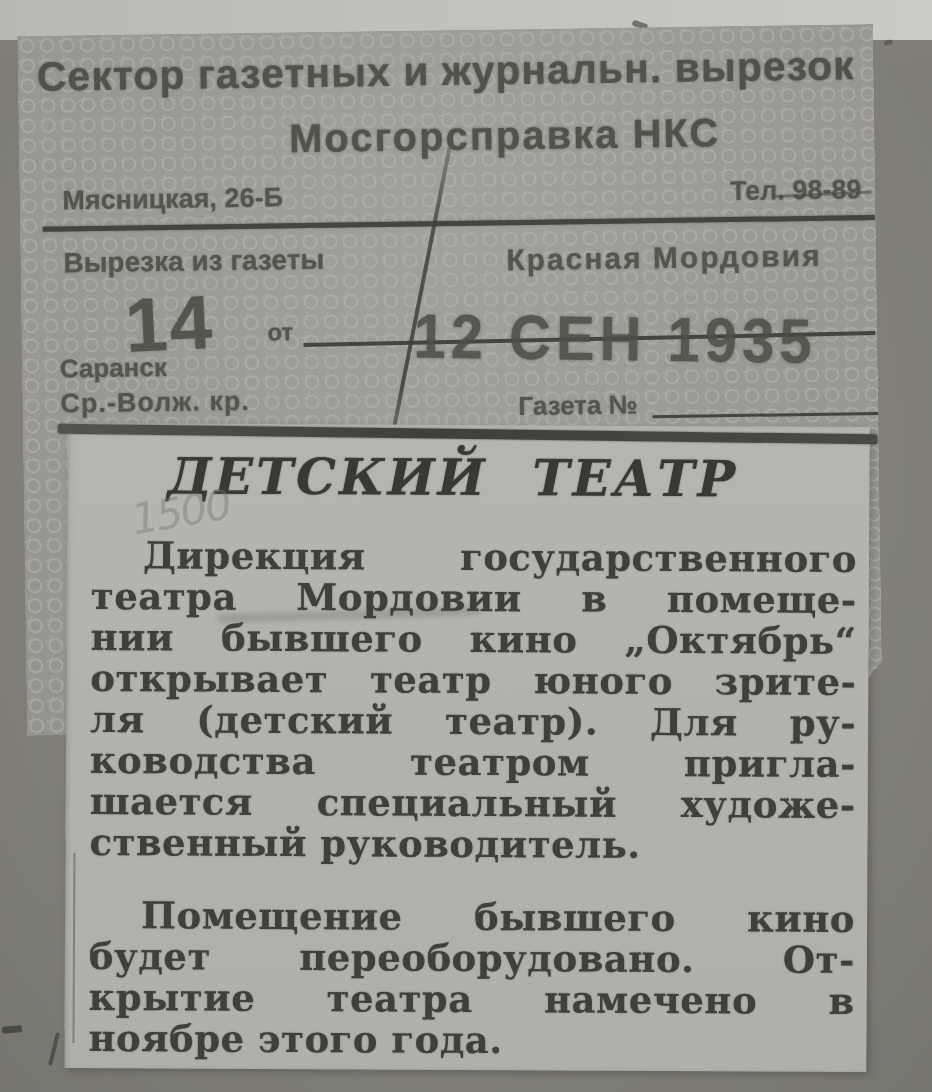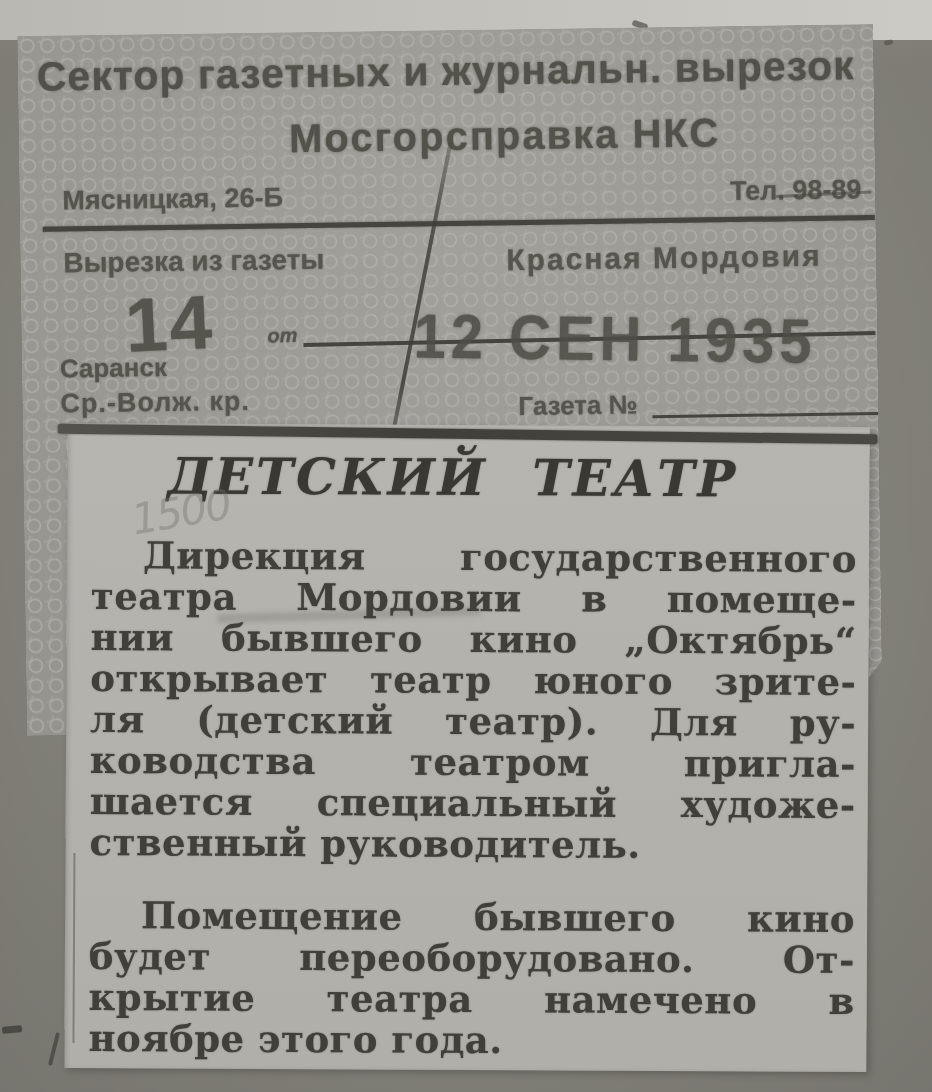--- a/index.html
+++ b/index.html
@@ -46,21 +46,21 @@
   }
   .form-title1{font-weight:bold;}
   .addr-row{position:absolute;left:43px;right:12px;top:150px;font-size:27px;}
   .addr{position:absolute;left:0;top:0;}
   .phone{position:absolute;right:2px;top:0;}
   .phone-strike{position:absolute;right:4px;top:168px;width:96px;height:3px;background:rgba(70,69,62,.55);transform:rotate(-2deg);}
   .form-rule{position:absolute;left:23px;top:191px;width:832px;height:5px;background:#45443e;box-shadow:0 0 2px rgba(69,68,62,.8);}
   .source-label{position:absolute;left:43px;top:212px;font-size:28px;}
   .paper-name{position:absolute;left:486px;top:214px;font-size:30px;letter-spacing:2px;}
   .num-stamp{position:absolute;left:104px;top:252px;font-size:76px;line-height:1;letter-spacing:2px;transform:rotate(-2deg);}
-  .from-label{position:absolute;left:246px;top:292px;font-size:20px;font-style:italic;}
+  .from-label{position:absolute;left:246px;top:286px;font-size:24px;}
   .from-line{position:absolute;left:282px;top:309px;width:572px;height:4px;background:#45443e;transform:rotate(-0.4deg);}
   .date-stamp{
     position:absolute;left:392px;top:282px;font-size:58px;line-height:1;
     letter-spacing:5px;transform:rotate(1.6deg) scaleY(1.08);white-space:nowrap;
     color:#4e4d46;text-shadow:0 0 3px rgba(78,77,70,.8);font-weight:bold;opacity:.88;
   }
   .city-label{position:absolute;left:38px;top:318px;font-size:26px;}
   .region-label{position:absolute;left:38px;top:353px;font-size:27px;letter-spacing:1px;}
   .gazette-label{position:absolute;left:496px;top:362px;font-size:26px;}
   .gazette-line{position:absolute;left:630px;top:388px;width:226px;height:3px;background:#45443e;}

